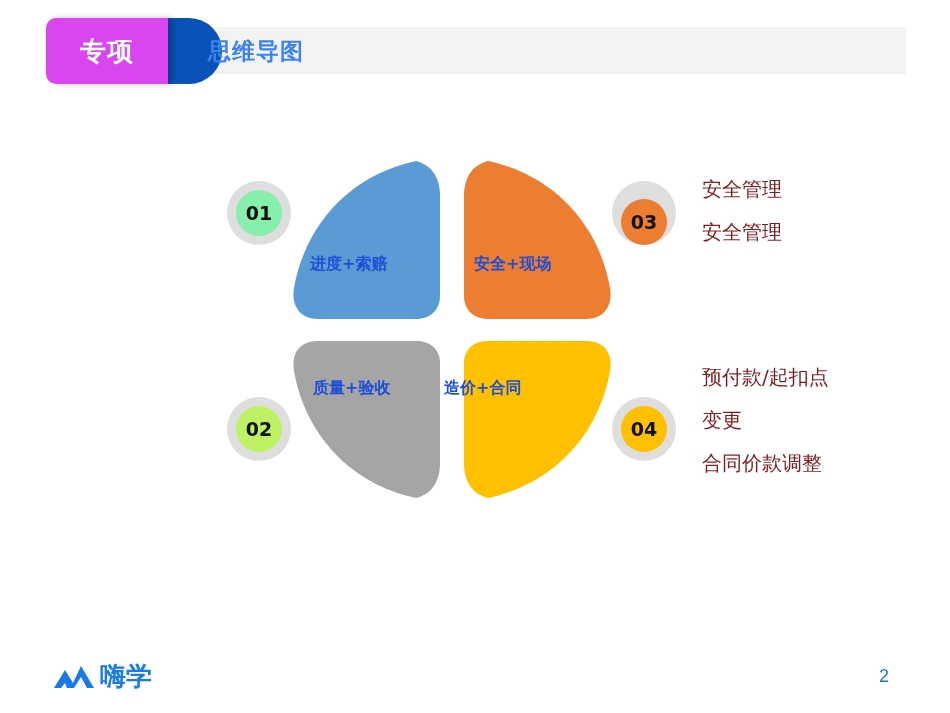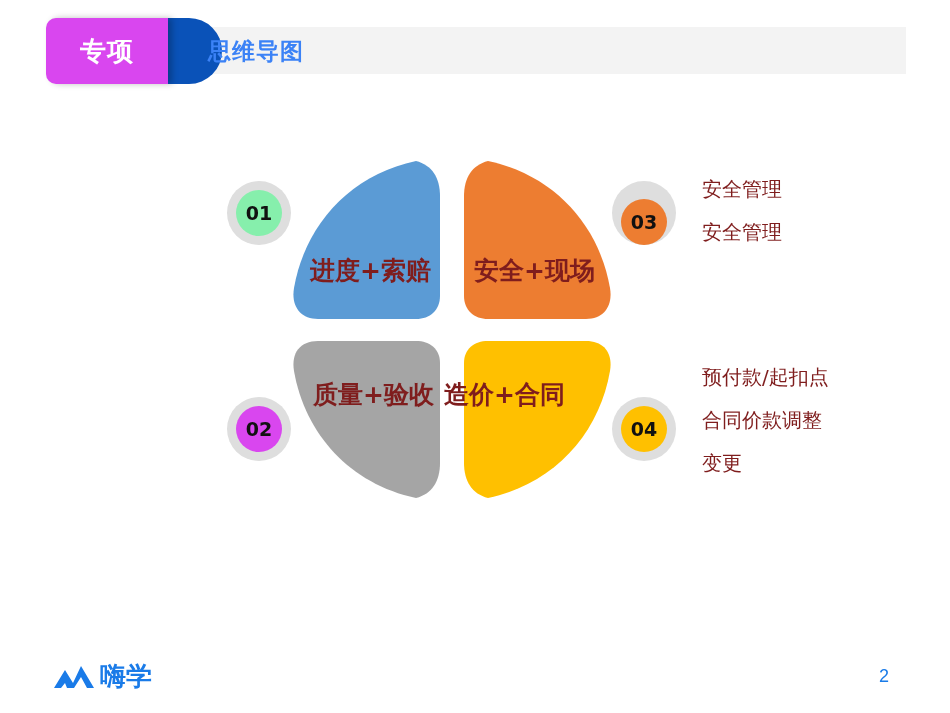--- a/index.html
+++ b/index.html
@@ -24,21 +24,21 @@
   }
   .tab-main span {
     color: #ffffff; font-weight: bold; font-size: 26px; letter-spacing: 1px;
   }
   .header-title {
     position: absolute; left: 208px; top: 34px; height: 34px; line-height: 34px;
     color: #3b82f6; font-weight: bold; font-size: 23px; letter-spacing: 1px;
   }
   svg.petals { position: absolute; left: 0; top: 0; }
   .petal-label {
-    position: absolute; font-weight: bold; font-size: 25px; color: #7f1d1d;
+    position: absolute; font-weight: bold; font-size: 16px; color: #1d4ed8;
     white-space: nowrap;
   }
   .badge {
     position: absolute; width: 64px; height: 64px; border-radius: 50%;
     background: #dedede; display: flex; align-items: center; justify-content: center;
   }
   .badge .inner {
     width: 46px; height: 46px; border-radius: 50%;
     display: flex; align-items: center; justify-content: center;
     font-weight: bold; font-size: 19px; color: #111111;
@@ -84,37 +84,37 @@
 
 <div class="petal-label" style="left:310px; top:254px;">进度+索赔</div>
 <div class="petal-label" style="left:474px; top:254px;">安全+现场</div>
 <div class="petal-label" style="left:313px; top:378px;">质量+验收</div>
 <div class="petal-label" style="left:444px; top:378px;">造价+合同</div>
 
 <div class="badge" style="left:227px; top:181px;">
   <div class="inner" style="background:#86efac;">01</div>
 </div>
 <div class="badge" style="left:227px; top:397px;">
-  <div class="inner" style="background:#d946ef;">02</div>
+  <div class="inner" style="background:#bef264;">02</div>
 </div>
 <div class="badge" style="left:612px; top:181px;align-items:flex-end;">
   <div class="inner" style="background:#ed7d31;">03</div>
 </div>
 <div class="badge" style="left:612px; top:397px;">
   <div class="inner" style="background:#ffc000;">04</div>
 </div>
 
 <ul class="detail-list" style="top:176px;">
   <li>安全管理</li>
   <li>安全管理</li>
 </ul>
 <ul class="detail-list" style="top:364px;">
   <li>预付款/起扣点</li>
+  <li>变更</li>
   <li>合同价款调整</li>
-  <li>变更</li>
 </ul>
 
 <div class="logo">
   <svg width="44" height="28" viewBox="0 0 44 28">
     <path d="M2,26 L13,8 L21,21 L29,4 L42,26 L35,26 L29,15 L22,26 L15,26 L13,21 L9,26 Z" fill="#1a7be8"></path>
   </svg>
   <span>嗨学</span>
 </div>
 <div class="page-num">2</div>
 

